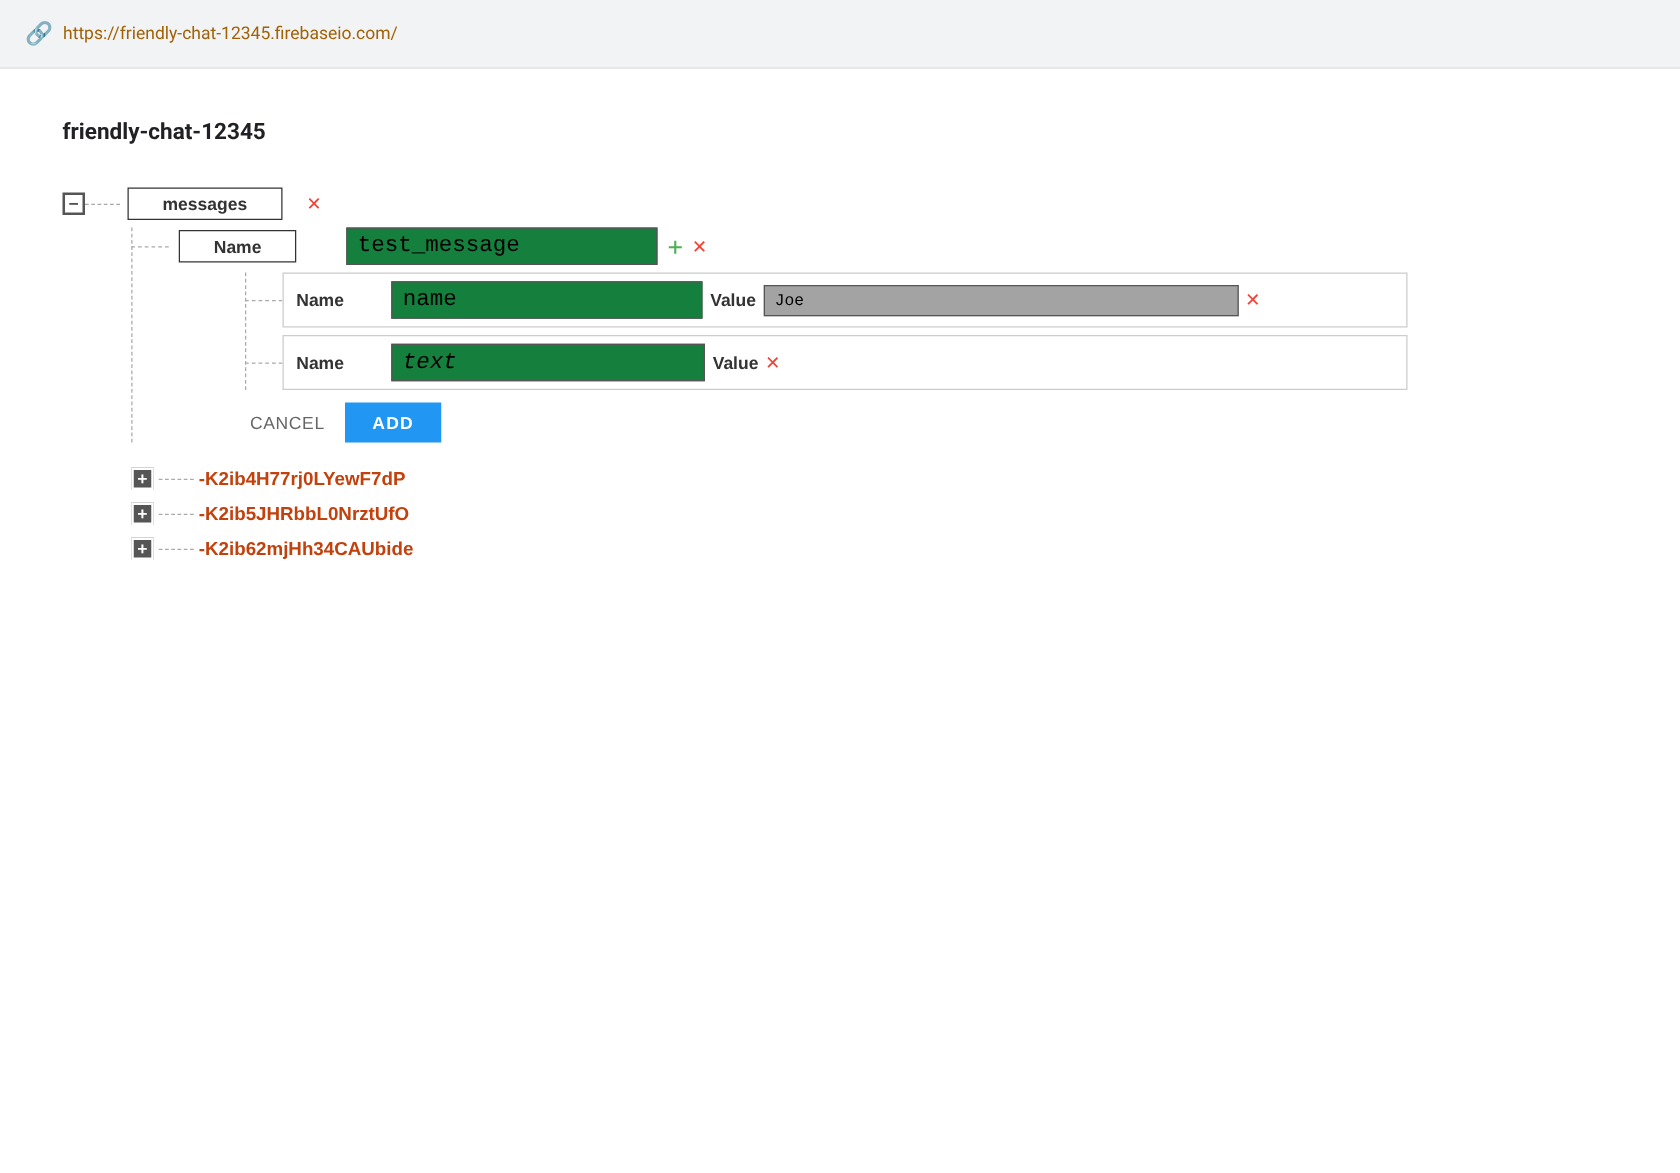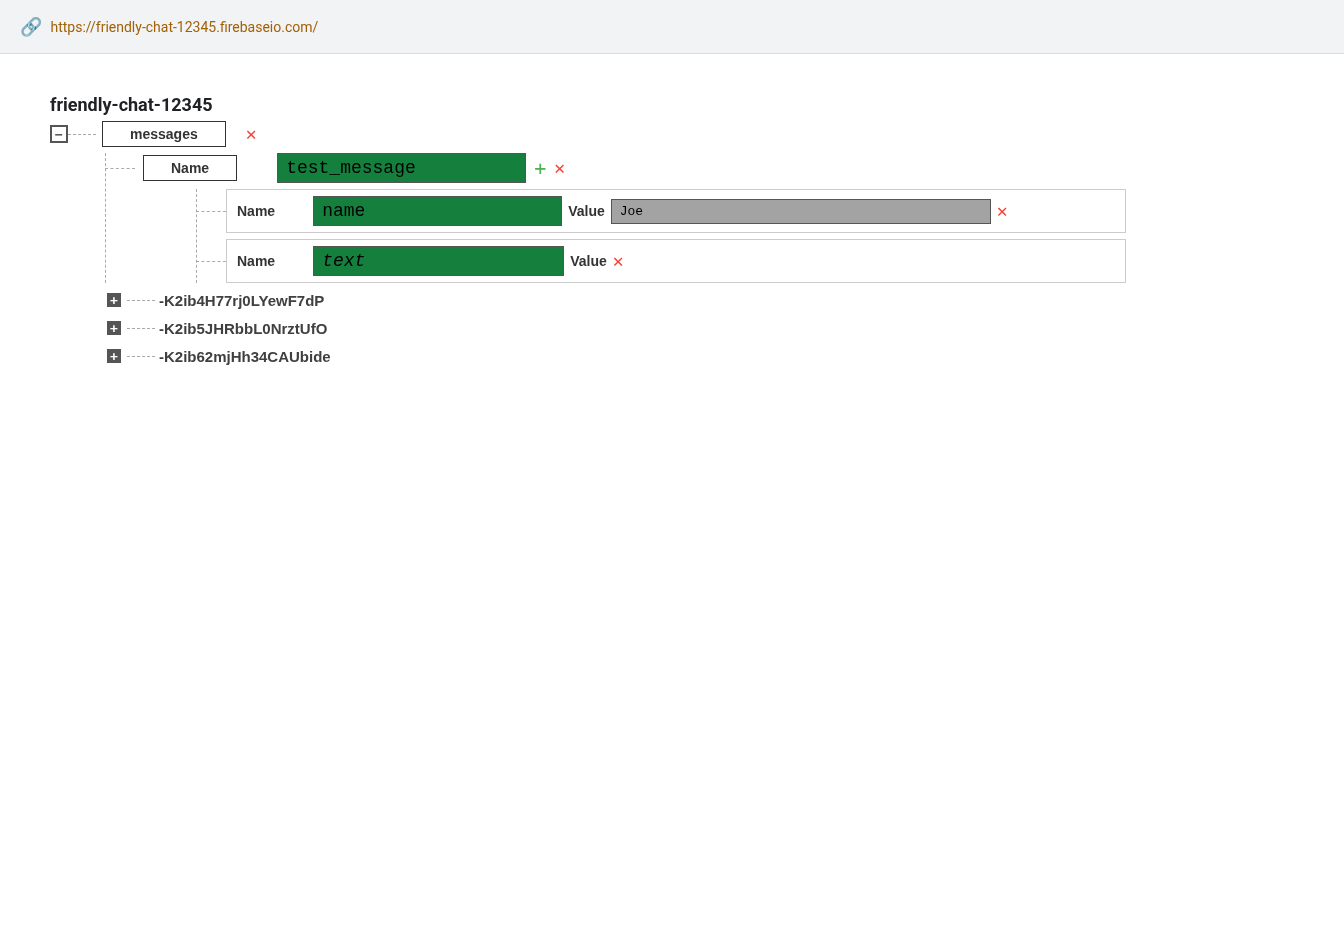--- a/index.html
+++ b/index.html
@@ -42,21 +42,21 @@
       background: #ffffff;
       margin: 0;
       padding: 40px 50px;
       min-height: calc(938px - 53px);
     }
 
     .db-title {
       font-size: 18px;
       font-weight: 700;
       color: #202124;
-      margin-bottom: 6px;
+      margin-bottom: 34px;
     }
 
     .tree-container {
       font-family: monospace;
       font-size: 14px;
     }
 
     .toggle-btn {
       width: 18px;
       height: 18px;
@@ -179,21 +179,21 @@
       display: flex;
       align-items: center;
       gap: 4px;
       margin-bottom: 10px;
     }
 
     .collapsed-key {
       font-weight: 700;
       font-size: 15px;
       font-family: Arial, sans-serif;
-      color: #404040;
+      color: #c2410c;
     }
 
     .messages-row {
       display: flex;
       align-items: center;
       gap: 6px;
       margin-bottom: 6px;
     }
   </style>
 </head>
@@ -255,20 +255,24 @@
           <div style="display:flex; align-items:center; gap:6px; border: 1.5px solid #ccc; padding: 6px 10px; background:#fff; flex-grow:1; max-width: 900px;">
             <span class="label-bold">Name</span>
             <input class="input-box" type="text" value="text" style="min-width: 160px; font-style: italic;">
             <span class="label-bold">Value</span>
             <span class="close-icon">✕</span>
           </div>
         </div>
 
       </div>
 
+      <div class="action-row" style="margin-left: 90px;">
+        <button class="cancel-btn">CANCEL</button>
+        <button class="add-btn">ADD</button>
+      </div>
 
     </div>
 
     <div style="margin-left: 55px; padding-left: 0; margin-top: 8px;">
 
       <div class="collapsed-node">
         <div class="toggle-btn-expand">+</div>
         <span style="display:inline-block; width:28px; border-top: 1.5px dashed #aaa; vertical-align:middle;"></span>
         <span class="collapsed-key">-K2ib4H77rj0LYewF7dP</span>
       </div>

